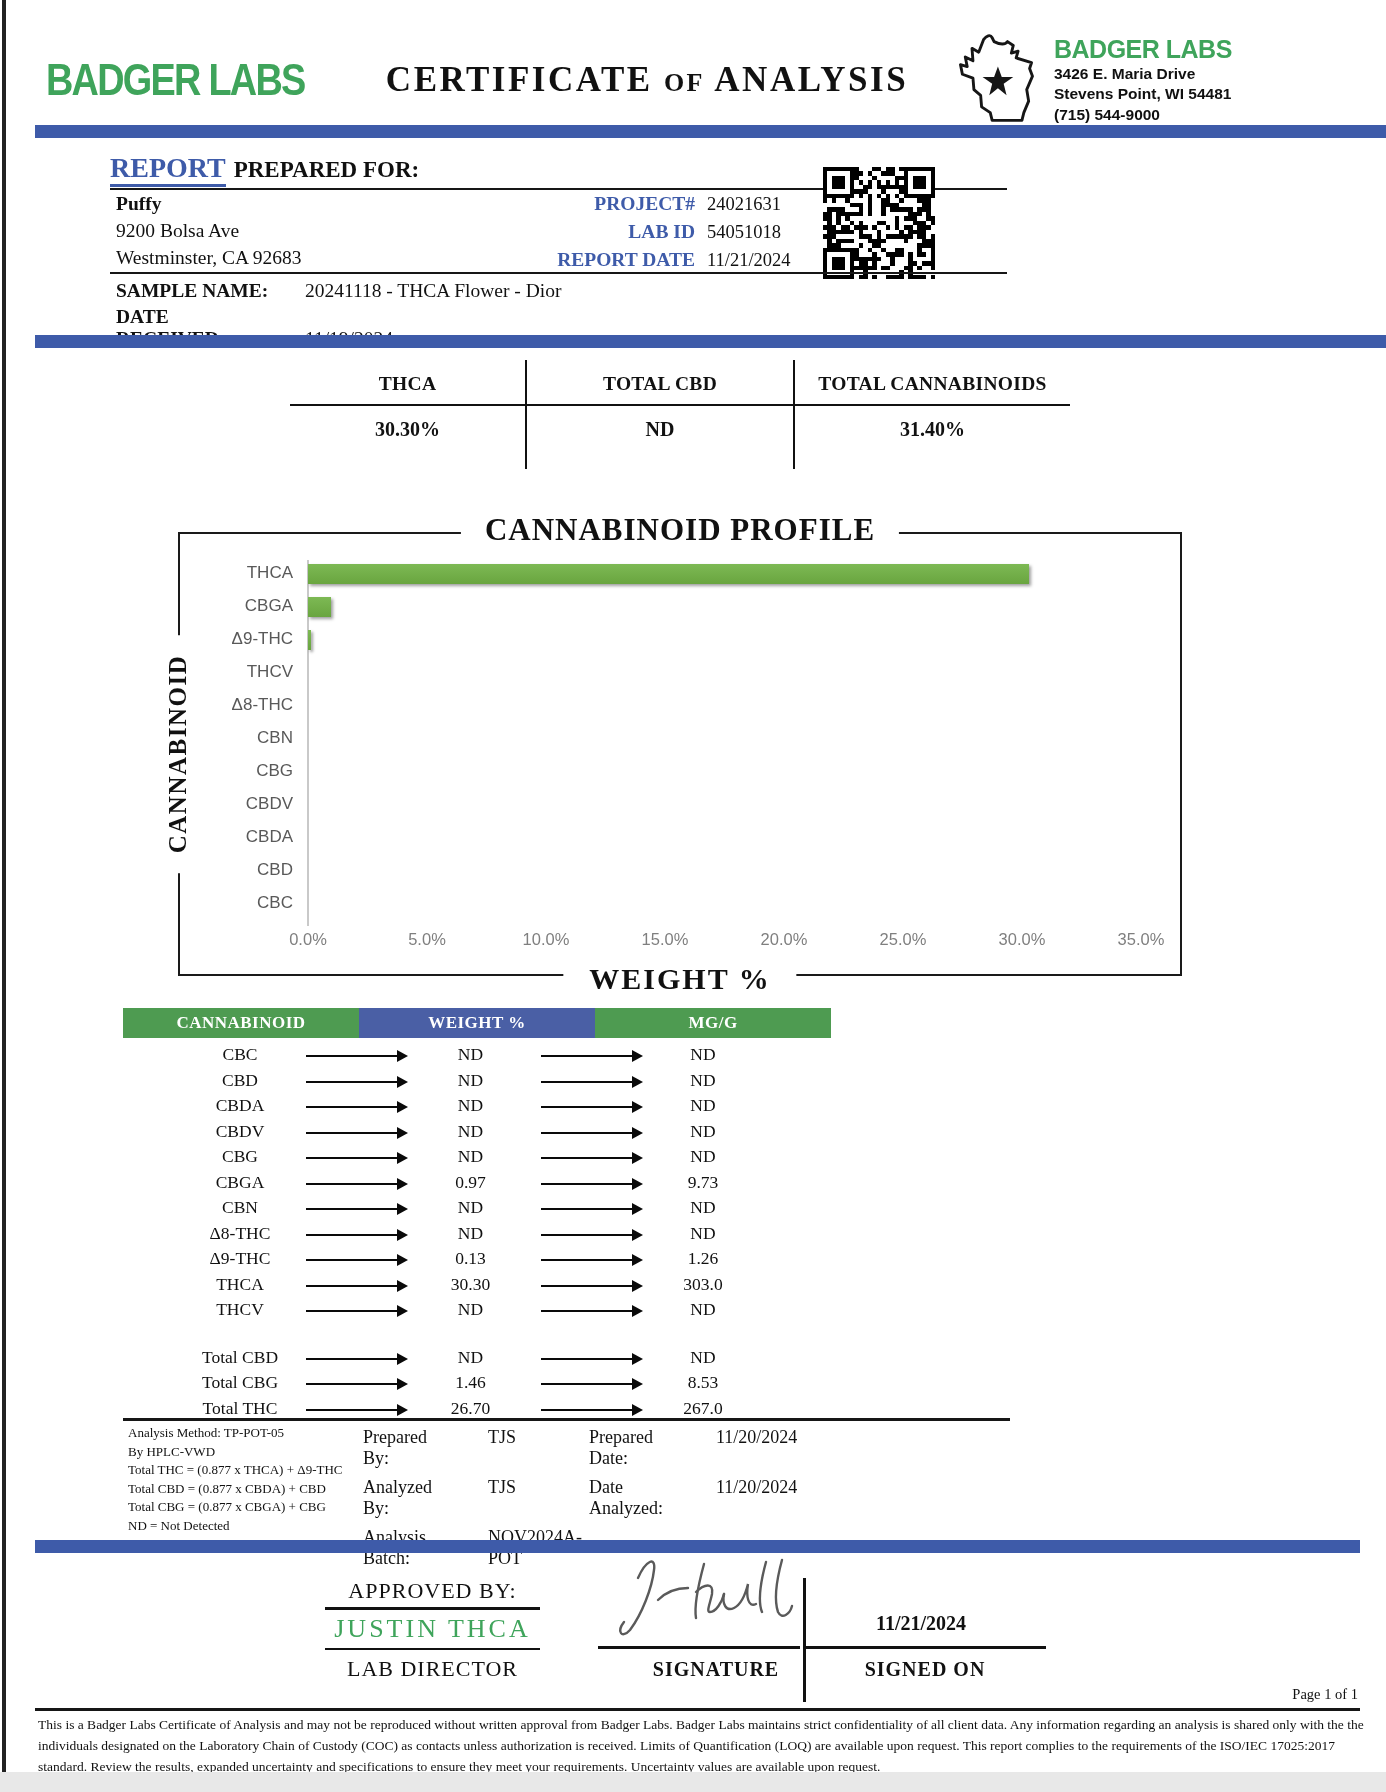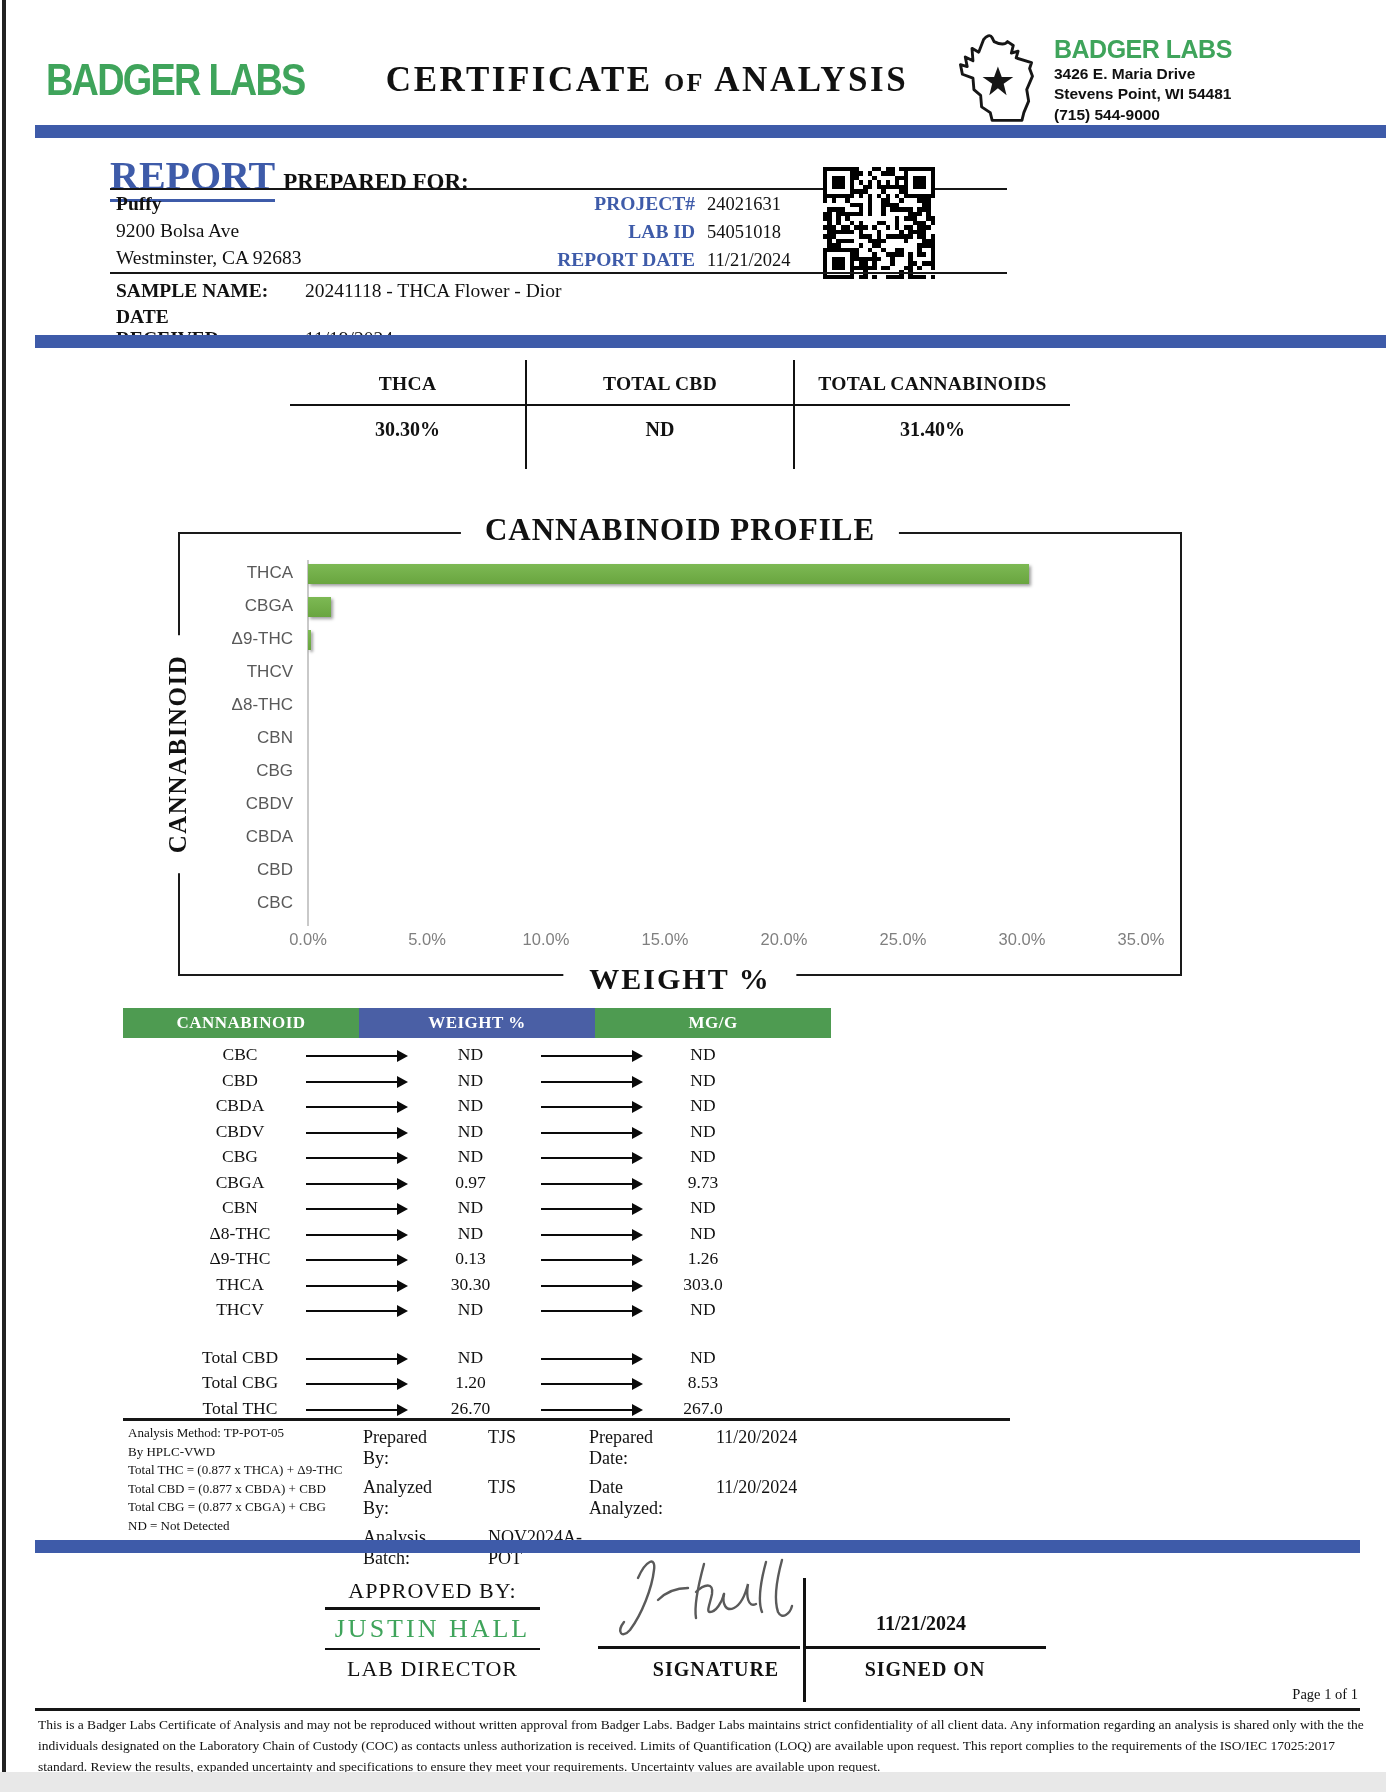--- a/index.html
+++ b/index.html
@@ -16,21 +16,21 @@
            color:var(--green,#3fa45b);letter-spacing:-2px;transform:scaleX(.86);transform-origin:left center;white-space:nowrap;}
   .coa{flex:1;text-align:center;font-weight:bold;font-size:35px;letter-spacing:2.5px;white-space:nowrap;}
   .coa .of{font-size:26px;}
   .lab{width:428px;flex:0 0 auto;display:flex;align-items:center;gap:10px;}
   .lab-txt{font-family:"Liberation Sans",sans-serif;}
   .lab-name{color:var(--green,#3fa45b);font-weight:bold;font-size:25px;letter-spacing:-.5px;}
   .lab-line{font-weight:bold;font-size:15.5px;line-height:1.3;color:#101010;}
 
   
   .rpf{position:absolute;top:152px;left:110px;font-weight:bold;}
-  .rpf-main{color:var(--accent,#3e5ba9);font-size:40px;border-bottom:3px solid var(--accent,#3e5ba9);padding-bottom:1px;}
+  .rpf-main{color:var(--accent,#3e5ba9);font-size:28px;border-bottom:3px solid var(--accent,#3e5ba9);padding-bottom:1px;}
   .rpf-rest{color:#101010;font-size:23px;margin-left:8px;}
   .client{position:absolute;top:190px;left:116px;font-size:19.5px;line-height:27px;}
   .client .cname{font-weight:bold;}
   .meta{position:absolute;top:193px;left:455px;width:350px;}
   .meta-row{display:flex;align-items:baseline;height:28px;}
   .meta-label{width:240px;text-align:right;color:var(--accent,#3e5ba9);font-weight:bold;font-size:19.5px;}
   .meta-value{padding-left:12px;font-size:18.5px;}
   .qr{position:absolute;left:823px;top:167px;width:112px;height:112px;display:grid;
       grid-template-columns:repeat(25,1fr);grid-template-rows:repeat(25,1fr);background:#fff;}
   .qr b{background:#000;}
@@ -676,21 +676,21 @@
         <div class="trow">
           <span class="tname">Total CBD</span>
           <i class="arr a1"></i>
           <span class="tval v1">ND</span>
           <i class="arr a2"></i>
           <span class="tval v2">ND</span>
         </div>
         <div class="trow">
           <span class="tname">Total CBG</span>
           <i class="arr a1"></i>
-          <span class="tval v1">1.20</span>
+          <span class="tval v1">1.46</span>
           <i class="arr a2"></i>
           <span class="tval v2">8.53</span>
         </div>
         <div class="trow">
           <span class="tname">Total THC</span>
           <i class="arr a1"></i>
           <span class="tval v1">26.70</span>
           <i class="arr a2"></i>
           <span class="tval v2">267.0</span>
         </div>
@@ -726,21 +726,21 @@
         <span></span>
       </div>
     </div>
 
   <div class="blue-bar" style="top:1540px;left:35px;right:26px;"></div>
 
 
   <div class="appr">
     <div class="appr-label">APPROVED BY:</div>
     <div class="appr-line"></div>
-    <div class="appr-name">JUSTIN HALL</div>
+    <div class="appr-name">JUSTIN THCA</div>
     <div class="appr-line2"></div>
     <div class="appr-title">LAB DIRECTOR</div>
   </div>
 
   <svg class="sig-svg" width="205" height="95" viewBox="0 0 205 95">
     <g fill="none" stroke="#5a5a5a" stroke-width="2.4" stroke-linecap="round">
       <path d="M38,30 C46,12 56,8 54,22 C52,40 42,66 30,82 C22,91 16,84 24,74"></path>
       <path d="M58,52 C66,44 76,40 88,40"></path>
       <path d="M104,16 C98,38 94,58 96,70"></path>
       <path d="M96,44 C104,36 114,34 112,46 C110,56 106,64 110,64 C116,64 122,54 124,46"></path>

